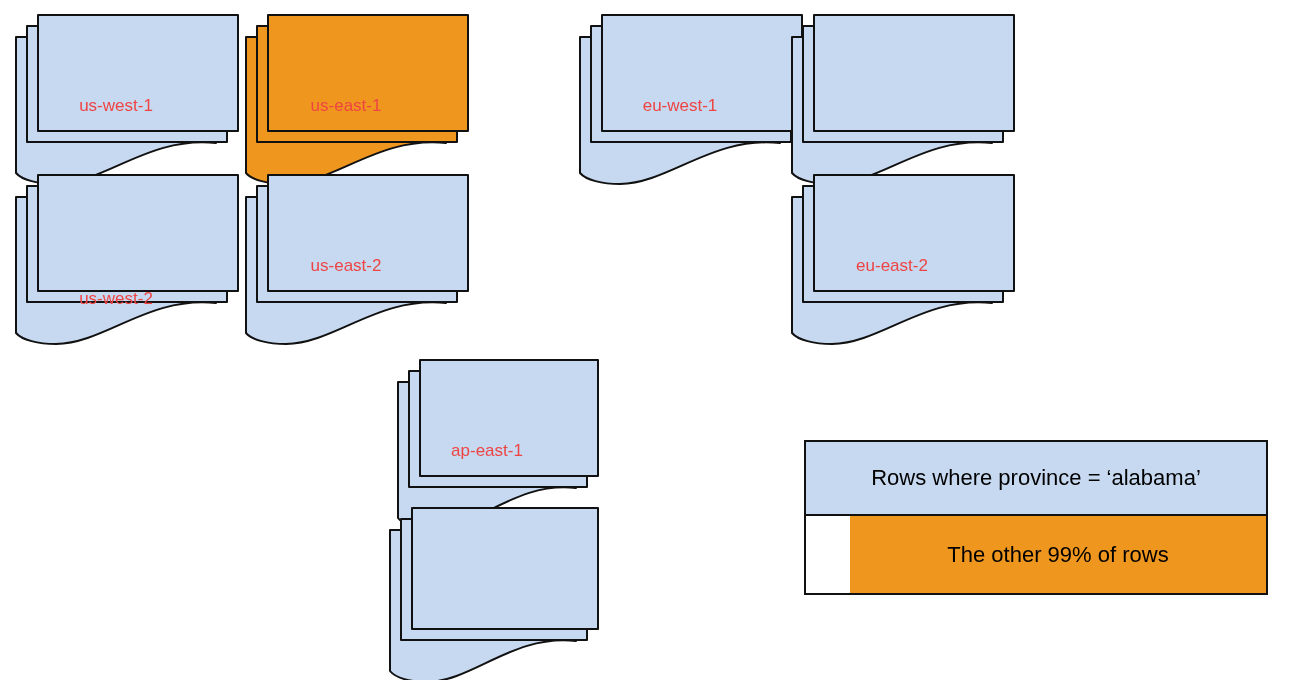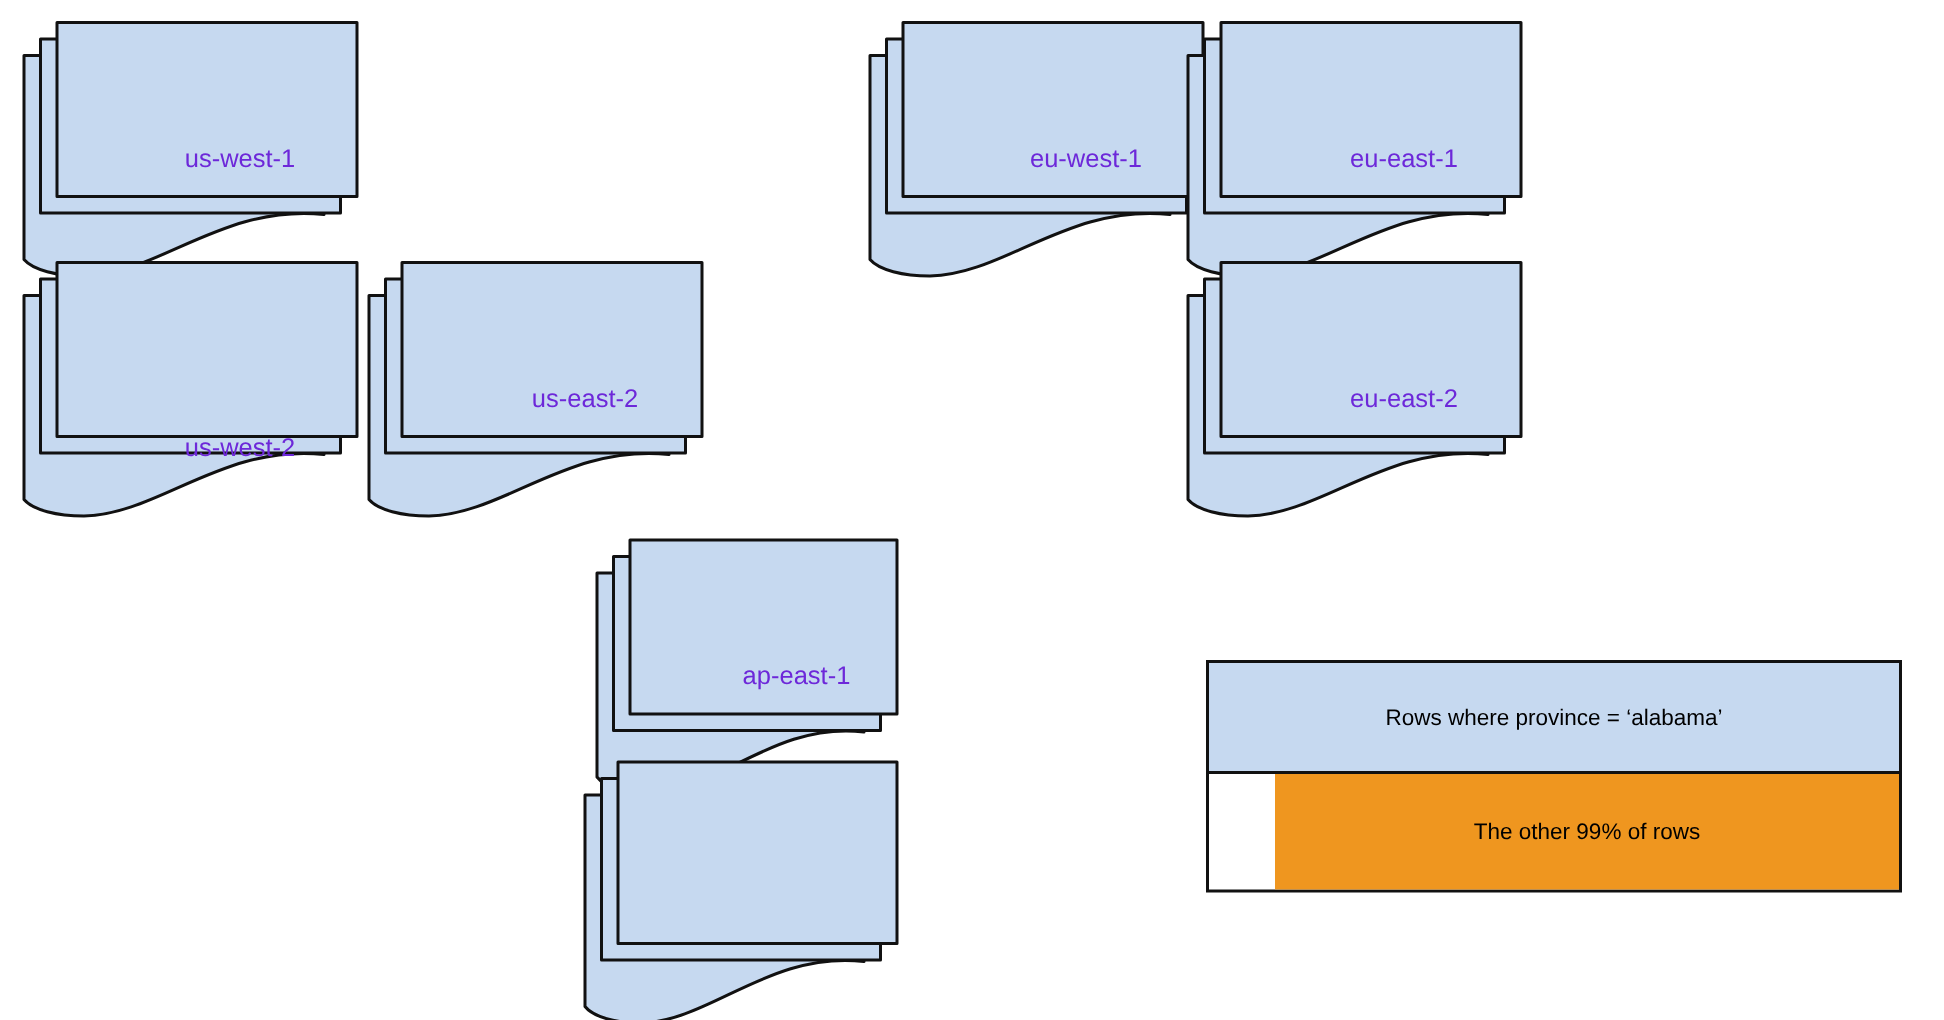--- a/index.html
+++ b/index.html
@@ -28,39 +28,38 @@
     display: block;
     overflow: visible;
   }
   .doc-label {
     position: absolute;
     left: 0;
     top: 0;
     width: 100%;
     text-align: center;
     font-size: 17px;
-    color: #6d28d9;
+    color: #ef4444;
     white-space: nowrap;
     pointer-events: none;
-    padding-left: 44px;
   }
   .legend {
     position: absolute;
     left: 804px;
     top: 440px;
     width: 464px;
     border: 2px solid #111111;
     box-sizing: border-box;
   }
   .legend-row {
     height: 74px;
     display: flex;
     align-items: center;
     justify-content: center;
-    font-size: 15px;
+    font-size: 22px;
     color: #000000;
     box-sizing: border-box;
   }
   .legend-row.blue {
     background: #c6d9f0;
     border-bottom: 2px solid #111111;
   }
   .legend-row.orange {
     background: #ef961f;
     height: 77px;
@@ -78,20 +77,34 @@
         </g>
         <g transform="translate(11,11)">
           <path d="M 0 0 L 200 0 L 200 116 L 0 116 Z" fill="#c6d9f0" stroke="#111111" stroke-width="2" stroke-linejoin="round"></path>
         </g>
         <g transform="translate(22,0)">
           <path d="M 0 0 L 200 0 L 200 116 L 0 116 Z" fill="#c6d9f0" stroke="#111111" stroke-width="2" stroke-linejoin="round"></path>
         </g>
       </svg>
       <div class="doc-label" style="top: 80.8px; width: 200px;">us-west-1</div>
     </div>
+    <div class="stack" style="left: 246px; top: 15px; width: 222px; height: 174px;">
+      <svg width="226" height="176">
+        <g transform="translate(0,22)">
+          <path d="M 0 0 L 200 0 L 200 106 C 132 99 90 146 40 147 C 22 147 6 143 0 136 Z" fill="#ef961f" stroke="#111111" stroke-width="2" stroke-linejoin="round"></path>
+        </g>
+        <g transform="translate(11,11)">
+          <path d="M 0 0 L 200 0 L 200 116 L 0 116 Z" fill="#ef961f" stroke="#111111" stroke-width="2" stroke-linejoin="round"></path>
+        </g>
+        <g transform="translate(22,0)">
+          <path d="M 0 0 L 200 0 L 200 116 L 0 116 Z" fill="#ef961f" stroke="#111111" stroke-width="2" stroke-linejoin="round"></path>
+        </g>
+      </svg>
+      <div class="doc-label" style="top: 80.8px; width: 200px;">us-east-1</div>
+    </div>
     <div class="stack" style="left: 580px; top: 15px; width: 252px; height: 174px;">
       <svg width="226" height="176">
         <g transform="translate(0,22)">
           <path d="M 0 0 L 200 0 L 200 106 C 132 99 90 146 40 147 C 22 147 6 143 0 136 Z" fill="#c6d9f0" stroke="#111111" stroke-width="2" stroke-linejoin="round"></path>
         </g>
         <g transform="translate(11,11)">
           <path d="M 0 0 L 200 0 L 200 116 L 0 116 Z" fill="#c6d9f0" stroke="#111111" stroke-width="2" stroke-linejoin="round"></path>
         </g>
         <g transform="translate(22,0)">
           <path d="M 0 0 L 200 0 L 200 116 L 0 116 Z" fill="#c6d9f0" stroke="#111111" stroke-width="2" stroke-linejoin="round"></path>
@@ -104,21 +117,20 @@
         <g transform="translate(0,22)">
           <path d="M 0 0 L 200 0 L 200 106 C 132 99 90 146 40 147 C 22 147 6 143 0 136 Z" fill="#c6d9f0" stroke="#111111" stroke-width="2" stroke-linejoin="round"></path>
         </g>
         <g transform="translate(11,11)">
           <path d="M 0 0 L 200 0 L 200 116 L 0 116 Z" fill="#c6d9f0" stroke="#111111" stroke-width="2" stroke-linejoin="round"></path>
         </g>
         <g transform="translate(22,0)">
           <path d="M 0 0 L 200 0 L 200 116 L 0 116 Z" fill="#c6d9f0" stroke="#111111" stroke-width="2" stroke-linejoin="round"></path>
         </g>
       </svg>
-      <div class="doc-label" style="top: 80.8px; width: 200px;">eu-east-1</div>
     </div>
     <div class="stack" style="left: 16px; top: 175px; width: 222px; height: 174px;">
       <svg width="226" height="176">
         <g transform="translate(0,22)">
           <path d="M 0 0 L 200 0 L 200 106 C 132 99 90 146 40 147 C 22 147 6 143 0 136 Z" fill="#c6d9f0" stroke="#111111" stroke-width="2" stroke-linejoin="round"></path>
         </g>
         <g transform="translate(11,11)">
           <path d="M 0 0 L 200 0 L 200 116 L 0 116 Z" fill="#c6d9f0" stroke="#111111" stroke-width="2" stroke-linejoin="round"></path>
         </g>
         <g transform="translate(22,0)">

